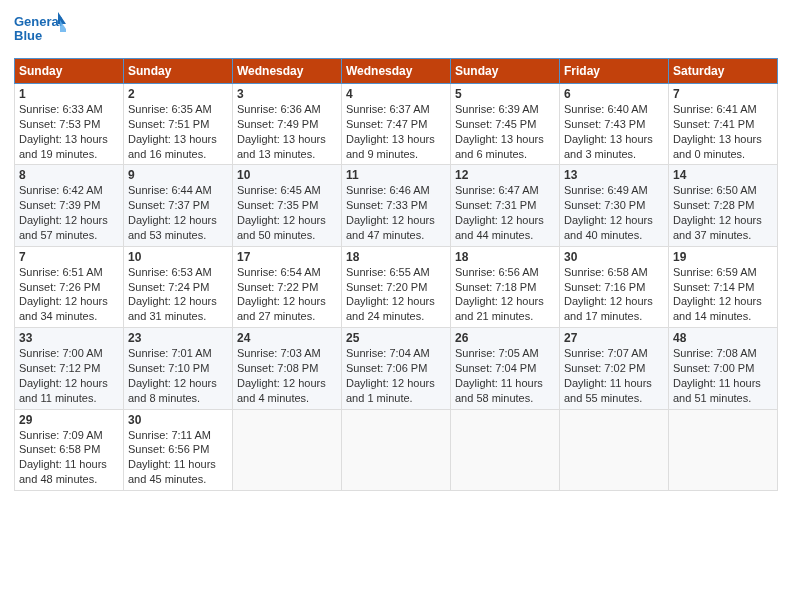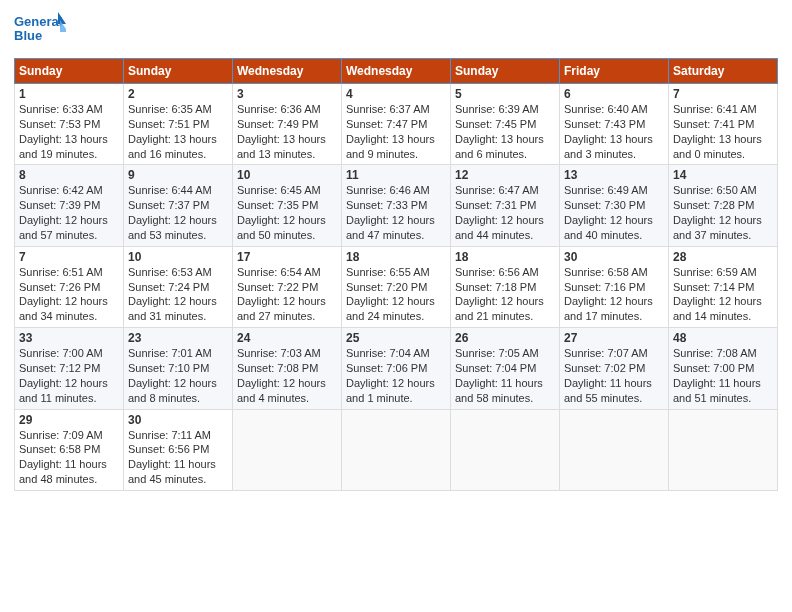--- a/index.html
+++ b/index.html
@@ -195,21 +195,21 @@
           </td>
           <td>
             <span class="day-num">18</span>
             <div class="day-info">Sunrise: 6:56 AM<br>Sunset: 7:18 PM<br>Daylight: 12 hours and 21 minutes.</div>
           </td>
           <td>
             <span class="day-num">30</span>
             <div class="day-info">Sunrise: 6:58 AM<br>Sunset: 7:16 PM<br>Daylight: 12 hours and 17 minutes.</div>
           </td>
           <td>
-            <span class="day-num">28</span>
+            <span class="day-num">19</span>
             <div class="day-info">Sunrise: 6:59 AM<br>Sunset: 7:14 PM<br>Daylight: 12 hours and 14 minutes.</div>
           </td>
         </tr>
         <tr>
           <td>
             <span class="day-num">33</span>
             <div class="day-info">Sunrise: 7:00 AM<br>Sunset: 7:12 PM<br>Daylight: 12 hours and 11 minutes.</div>
           </td>
           <td>
             <span class="day-num">23</span>

